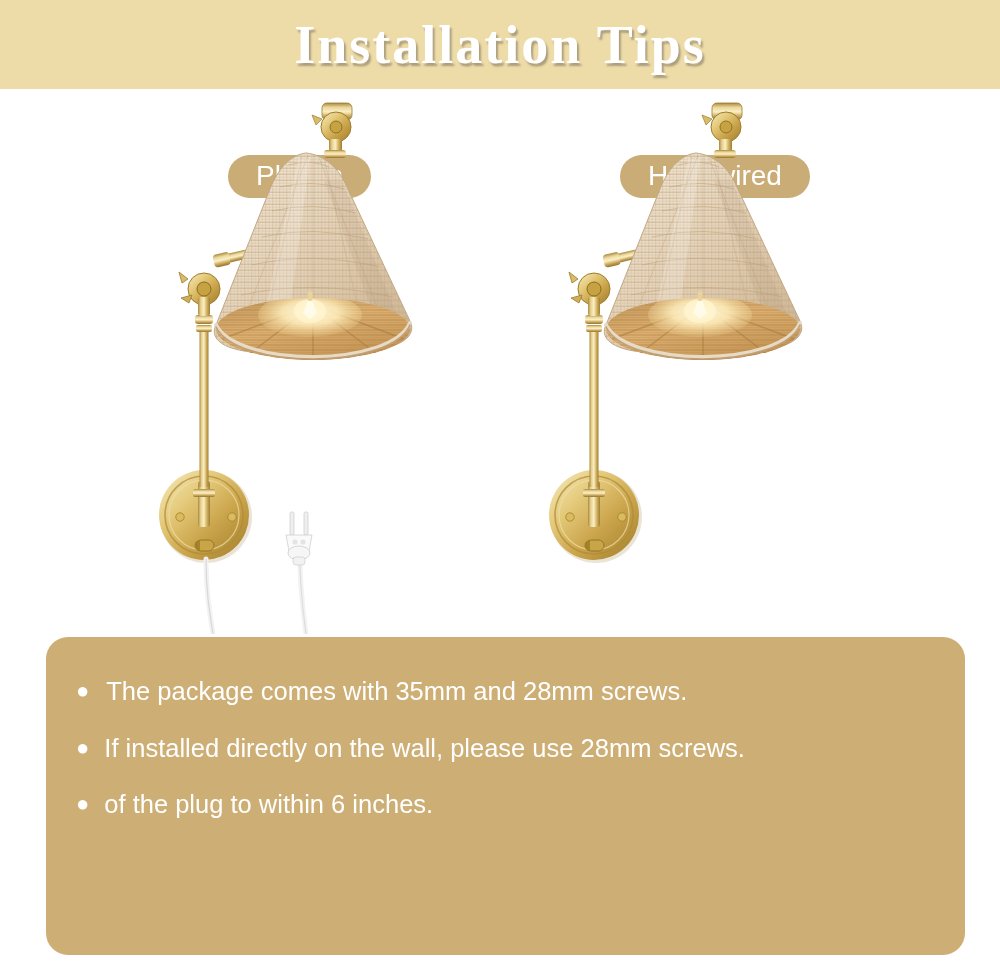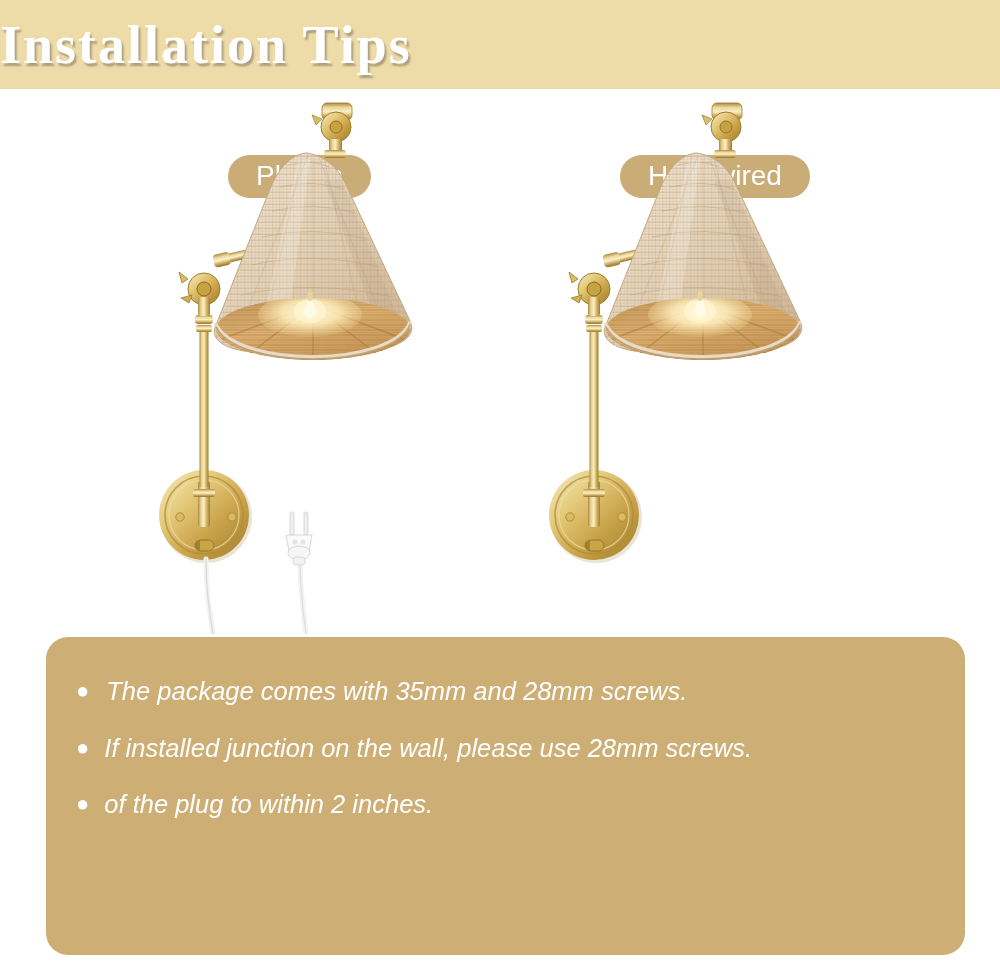--- a/index.html
+++ b/index.html
@@ -9,21 +9,21 @@
     background:#ffffff;
     font-family:"Liberation Sans", sans-serif;
     overflow:hidden;
     position:relative;
   }
 
   
   .header-banner{
     position:absolute; left:0; top:0; width:1000px; height:89px;
     background:#EDDBA8;
-    display:flex; align-items:center; justify-content:flex-start;
+    display:flex; align-items:center; justify-content:center;
   }
   .header-title{
     font-family:"Liberation Serif", serif;
     font-weight:bold;
     font-size:54px;
     letter-spacing:2px;
     color:#FFFFFF;
     text-shadow: 2px 3px 2px rgba(120,110,90,0.55);
     white-space:nowrap;
   }
@@ -72,21 +72,21 @@
     margin-bottom:23px;
   }
   .tip-bullet{
     flex:0 0 auto;
     font-size:22px;
     line-height:1.45;
     margin-right:7px;
   }
   .tip-1 .tip-bullet{ margin-right:17px; }
   .tip-text{ flex:1 1 auto; }
-  .tip-line{ display:block; white-space:nowrap;font-style:italic; }
+  .tip-line{ display:block; white-space:nowrap; }
   .tip-line.indent{ padding-left:8px; }
 </style>
 </head>
 <body>
 
 <div class="header-banner">
   <div class="header-title">Installation Tips</div>
 </div>
 
 <div class="product-area">
@@ -392,23 +392,23 @@
   <div class="tip tip-1">
     <span class="tip-bullet">●</span>
     <span class="tip-text">
       <span class="tip-line">The package comes with 35mm and 28mm screws.</span>
     </span>
   </div>
 
   <div class="tip tip-2">
     <span class="tip-bullet">●</span>
     <span class="tip-text">
-      <span class="tip-line indent">If installed junction on the wall, please use 28mm screws.</span>
+      <span class="tip-line indent">If installed directly on the wall, please use 28mm screws.</span>
     </span>
   </div>
 
   <div class="tip tip-3">
     <span class="tip-bullet">●</span>
     <span class="tip-text">
-      <span class="tip-line indent">of the plug to within 2 inches.</span>
+      <span class="tip-line indent">of the plug to within 6 inches.</span>
     </span>
   </div>
 </div>
 
 </body></html>

